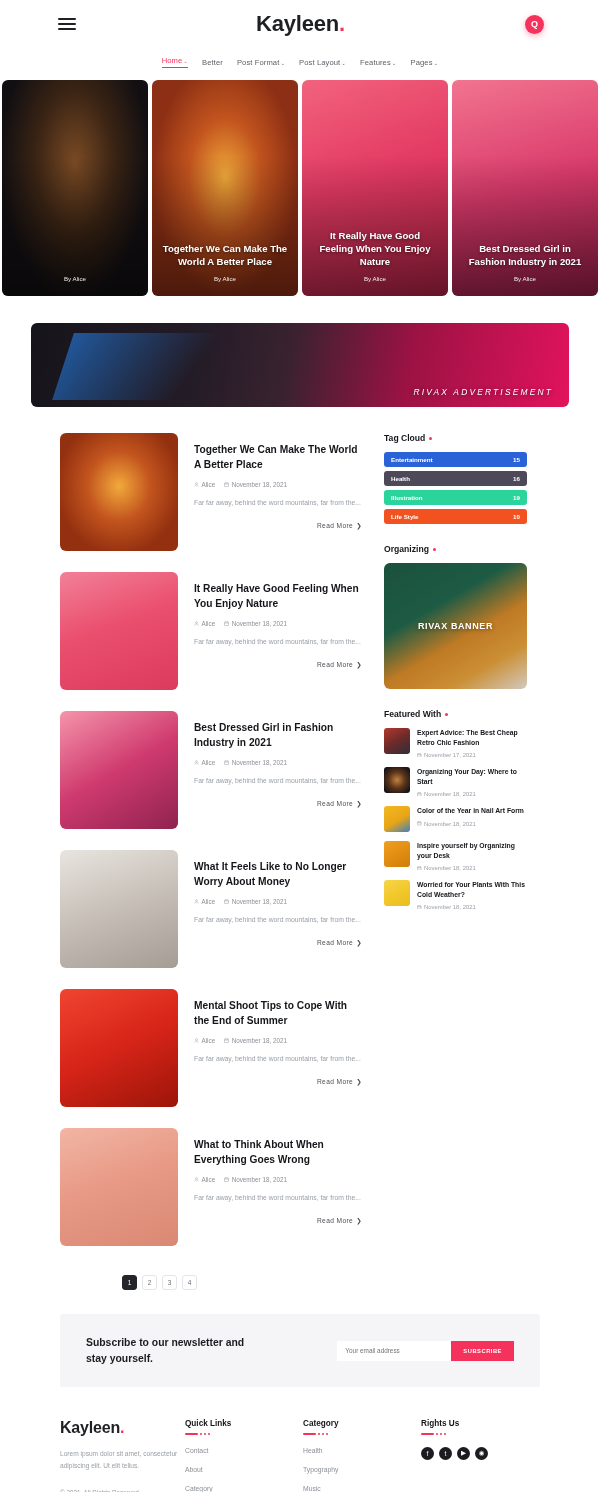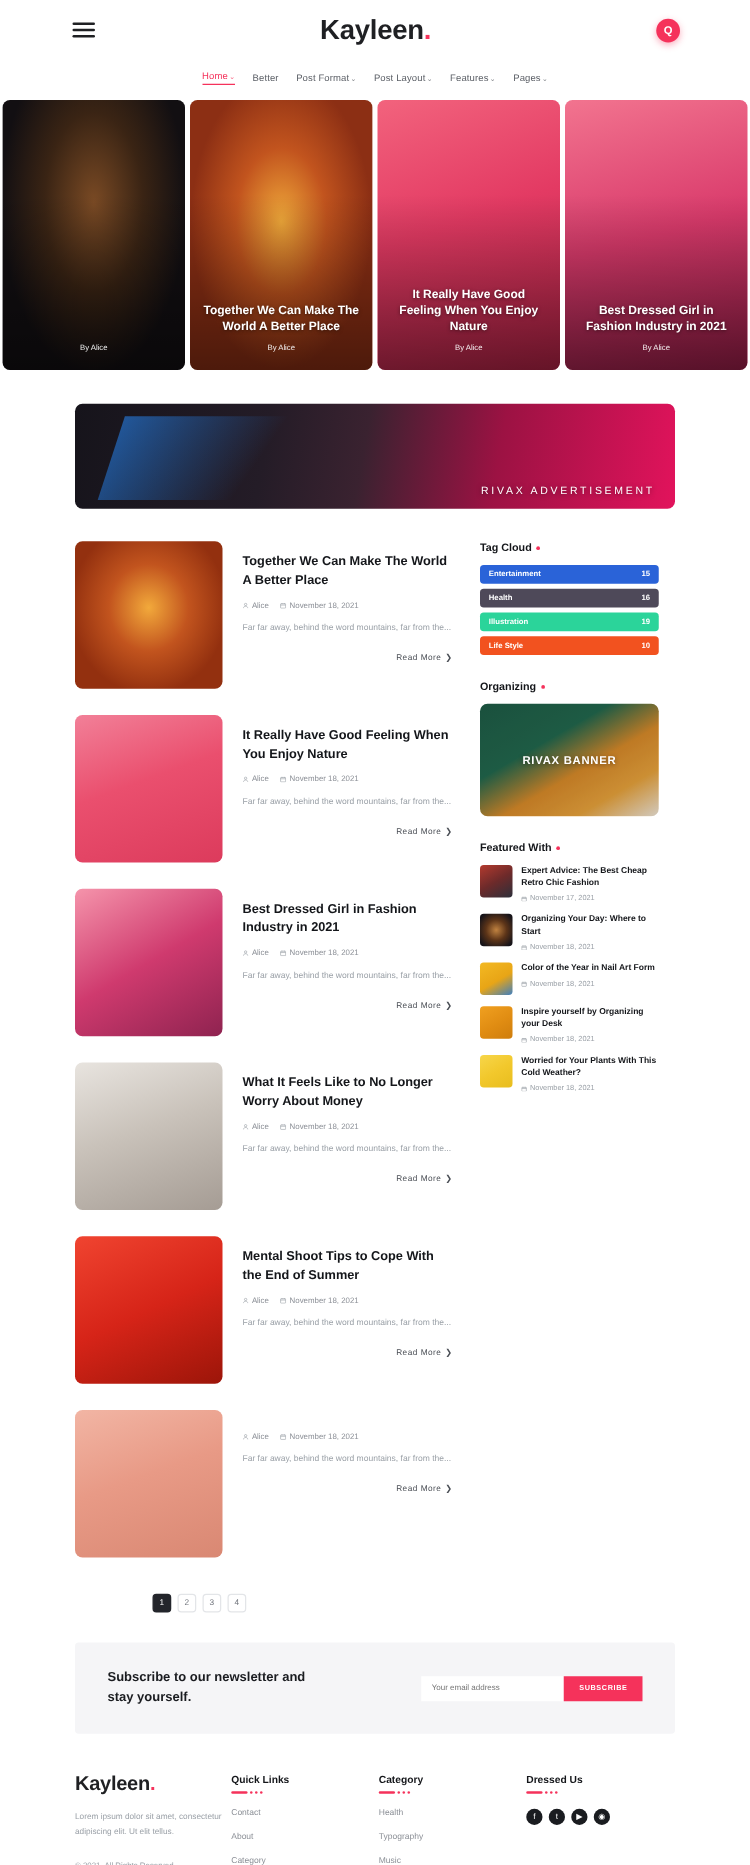--- a/index.html
+++ b/index.html
@@ -59,21 +59,21 @@
   .hc1 { background:
       radial-gradient(ellipse at 50% 38%, #7a4a24 0%, #3a2414 38%, #120f12 72%),
       #0e0d11; }
   .hc2 { background:
       radial-gradient(ellipse at 50% 45%, #f0a93a 0%, #c2541e 35%, #8c2f14 70%),
       #a03a16; }
   .hc3 { background: linear-gradient(160deg, #f2637d 0%, #e33a63 45%, #b82448 100%); }
   .hc4 { background: linear-gradient(165deg, #f2748f 0%, #d93a6b 50%, #9e1f4b 100%); }
 
   
-  .ad-wrap { padding: 27px 60px 0; }
+  .ad-wrap { padding: 27px 31px 0; font-style: italic; }
   .ad-banner {
     height: 84px; border-radius: 6px; overflow: hidden; position: relative;
     background: linear-gradient(100deg, #16141b 0%, #241c27 32%, #3a2230 48%, #9c1243 70%, #e2135c 100%);
     display: flex; align-items: flex-end; justify-content: flex-end;
     padding: 0 16px 10px; cursor: pointer;
   }
   .ad-banner .adtxt {
     font-size: 8.4px; letter-spacing: 2.2px; color: #fff; font-weight: 400;
     text-shadow: 0 1px 4px rgba(0,0,0,.5); position: relative; z-index: 2;
   }
@@ -122,21 +122,21 @@
     display: flex; align-items: center; gap: 4px;
   }
   .wtitle .bullet { width: 3px; height: 3px; border-radius: 50%; background: #f5325b; display: inline-block; }
   .tag {
     height: 15px; border-radius: 3px; display: flex; align-items: center;
     justify-content: space-between; padding: 0 7px; margin-bottom: 4px;
     color: #fff; font-size: 6.2px; font-weight: 700; cursor: pointer;
   }
   .widget { margin-bottom: 20px; }
   .adbox {
-    height: 90px; border-radius: 6px; overflow: hidden; position: relative;
+    height: 126px; border-radius: 6px; overflow: hidden; position: relative;
     background: linear-gradient(150deg, #1e5c46 0%, #22684e 35%, #d98b2a 58%, #e8a33c 78%, #efe6d8 100%);
     display: flex; align-items: center; justify-content: center; cursor: pointer; text-align: right;
   }
   .adbox::after { content: ""; position: absolute; inset: 0; background: rgba(0,0,0,.12); }
   .adbox .abtxt {
     position: relative; z-index: 2; color: #fff; font-size: 9px; font-weight: 700;
     letter-spacing: .6px; text-shadow: 0 1px 4px rgba(0,0,0,.45);
   }
   .fpost { display: flex; gap: 7px; margin-bottom: 9px; cursor: pointer; }
   .fthumb { width: 26px; height: 26px; flex: none; border-radius: 3px; overflow: hidden; }
@@ -367,20 +367,21 @@
               <em style="font-style:normal">November 18, 2021</em>
             </span>
        </div>
        <div class="pexcerpt">Far far away, behind the word mountains, far from the...</div>
        <div class="readmore"><span>Read More</span><span class="arw">❯</span></div>
      </div>
    </div>
       <div class="post">
      <div class="thumb t6"></div>
      <div class="pbody">
+       <div class="ptitle">What to Think About When Everything Goes Wrong</div>
        <div class="pmeta">
          <span>
               <svg width="5" height="5" viewBox="0 0 16 16">
                 <circle cx="8" cy="5" r="3" fill="none" stroke="#9aa0a7" stroke-width="1.6"></circle>
                 <path d="M2.5 14.5c0-3 2.5-5 5.5-5s5.5 2 5.5 5" fill="none" stroke="#9aa0a7" stroke-width="1.6"></path>
               </svg>
               <em style="font-style:normal">Alice</em>
             </span>
          <span>
               <svg width="5" height="5" viewBox="0 0 16 16">
@@ -567,21 +568,21 @@
         <i></i>
       </div>
     <div id="cat">
         <div class="flink">Health</div>
         <div class="flink">Typography</div>
         <div class="flink">Music</div>
       </div>
   </div>
 
   <div class="fcol">
-    <div class="fhead">Dressed Us</div>
+    <div class="fhead">Rights Us</div>
     <div class="fdash">
         <i></i>
         <i></i>
         <i></i>
         <i></i>
       </div>
     <div class="socials" id="soc">
         <div class="soc">
           <span>f</span>
         </div>

